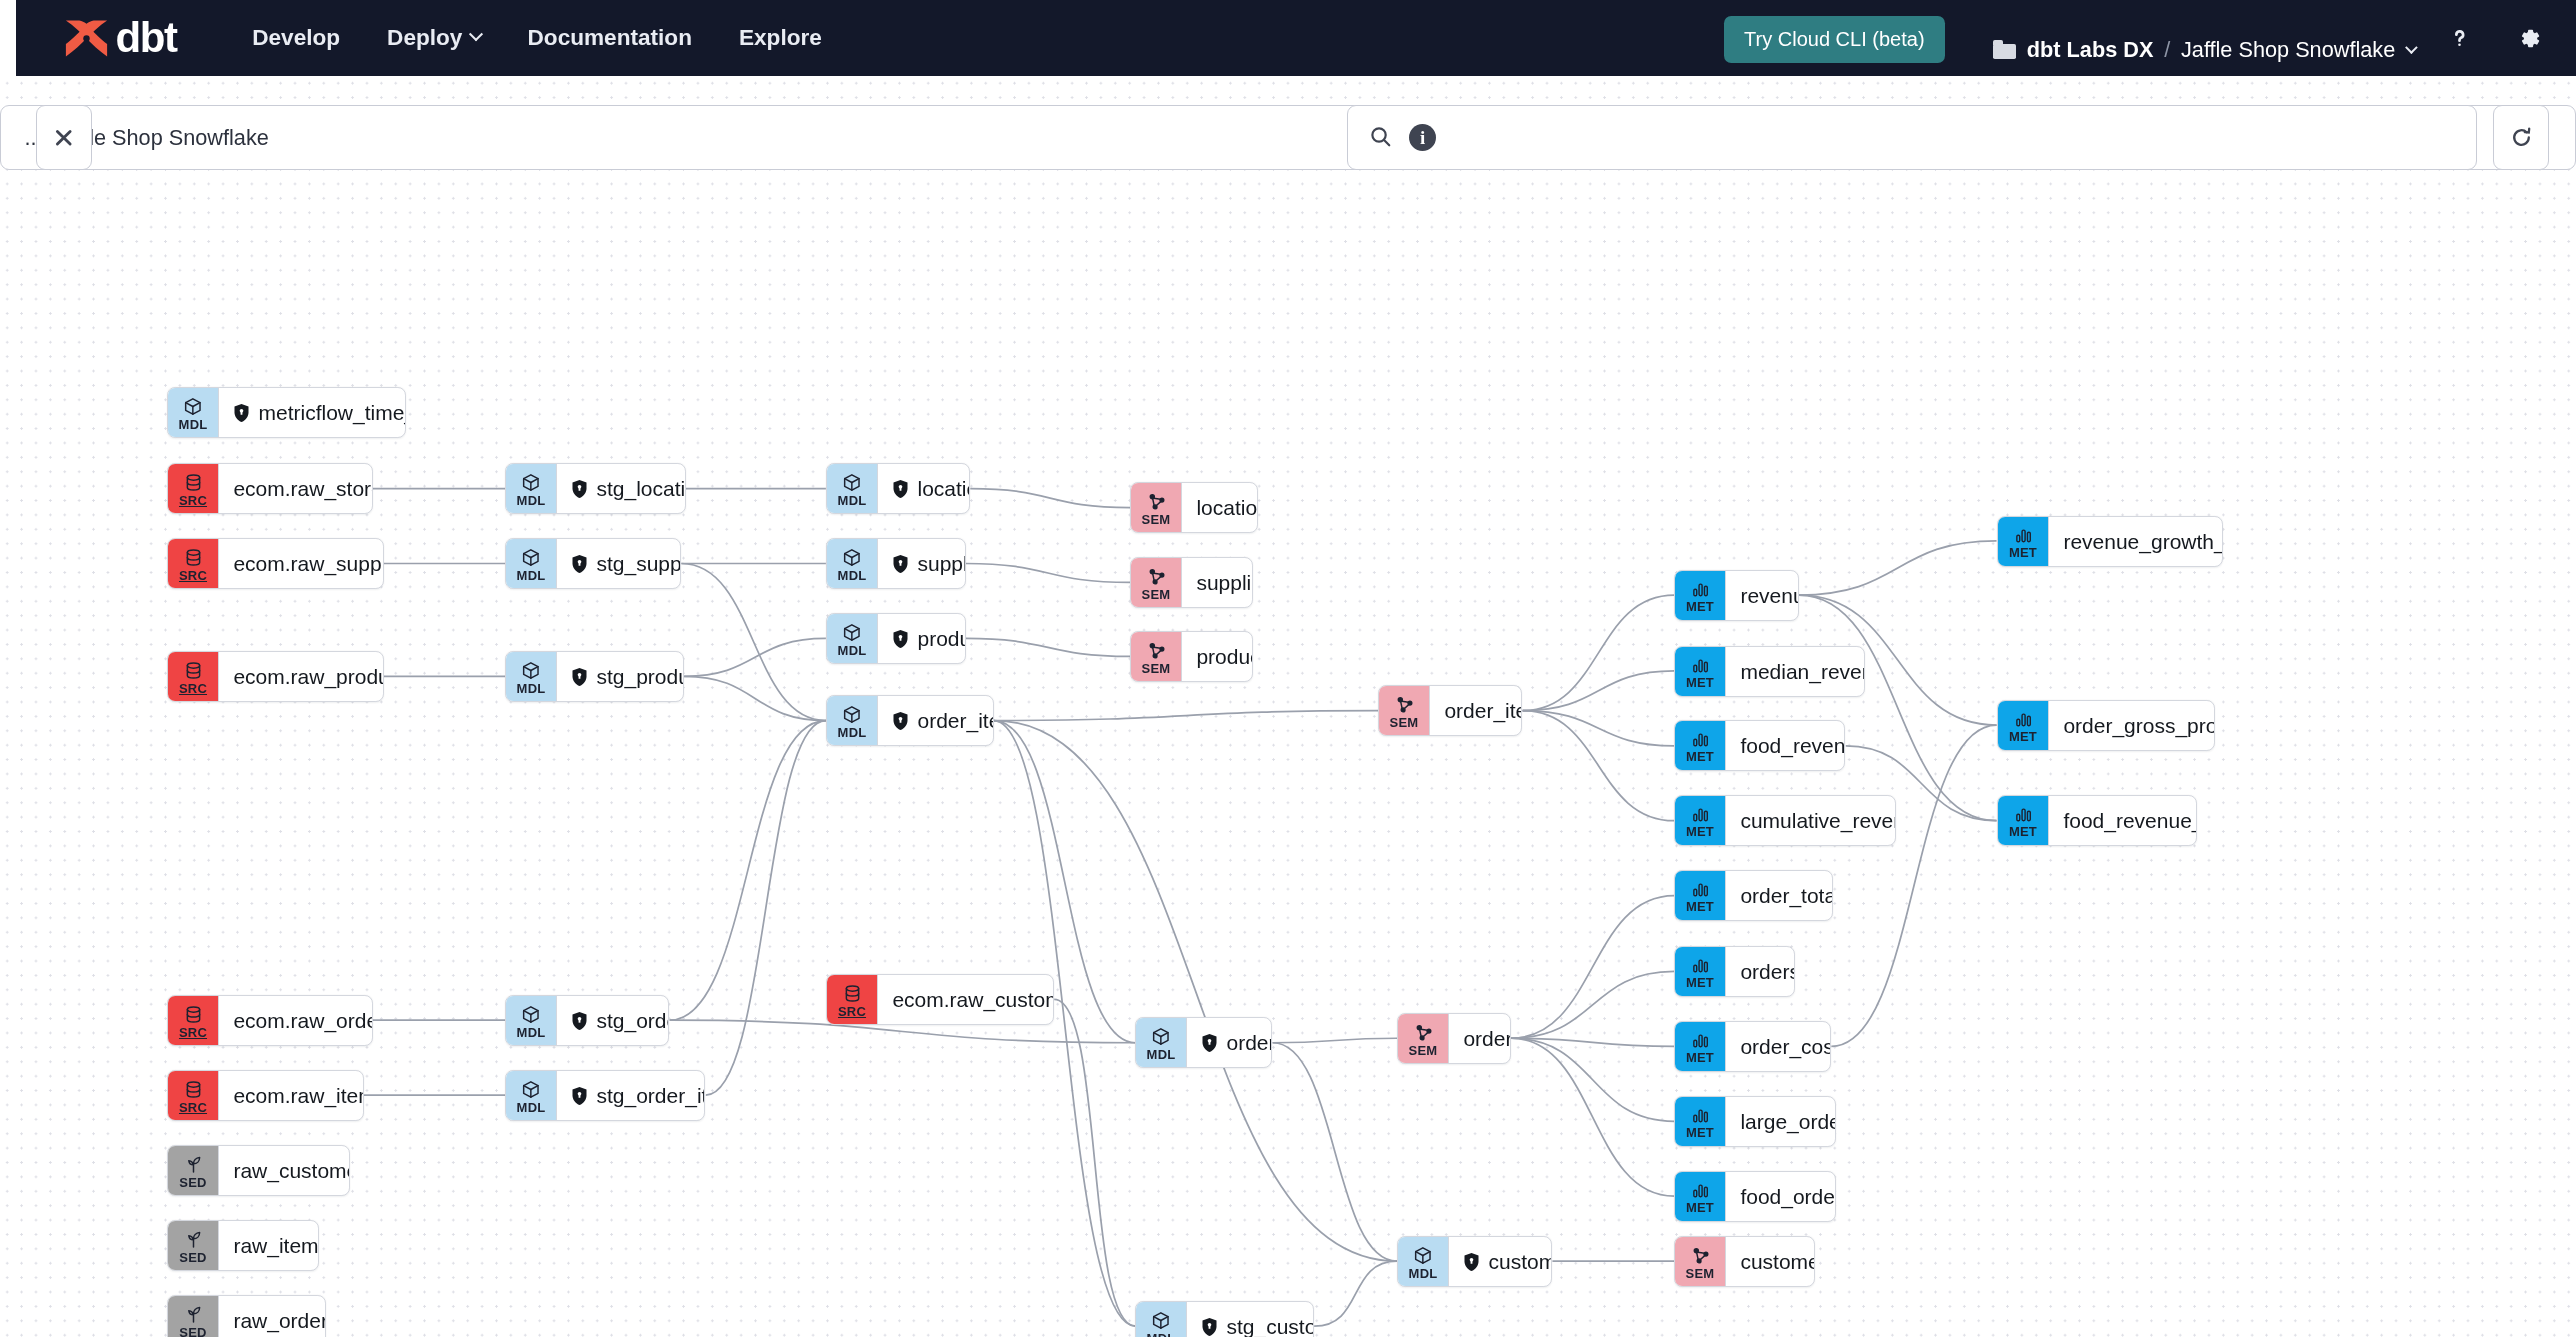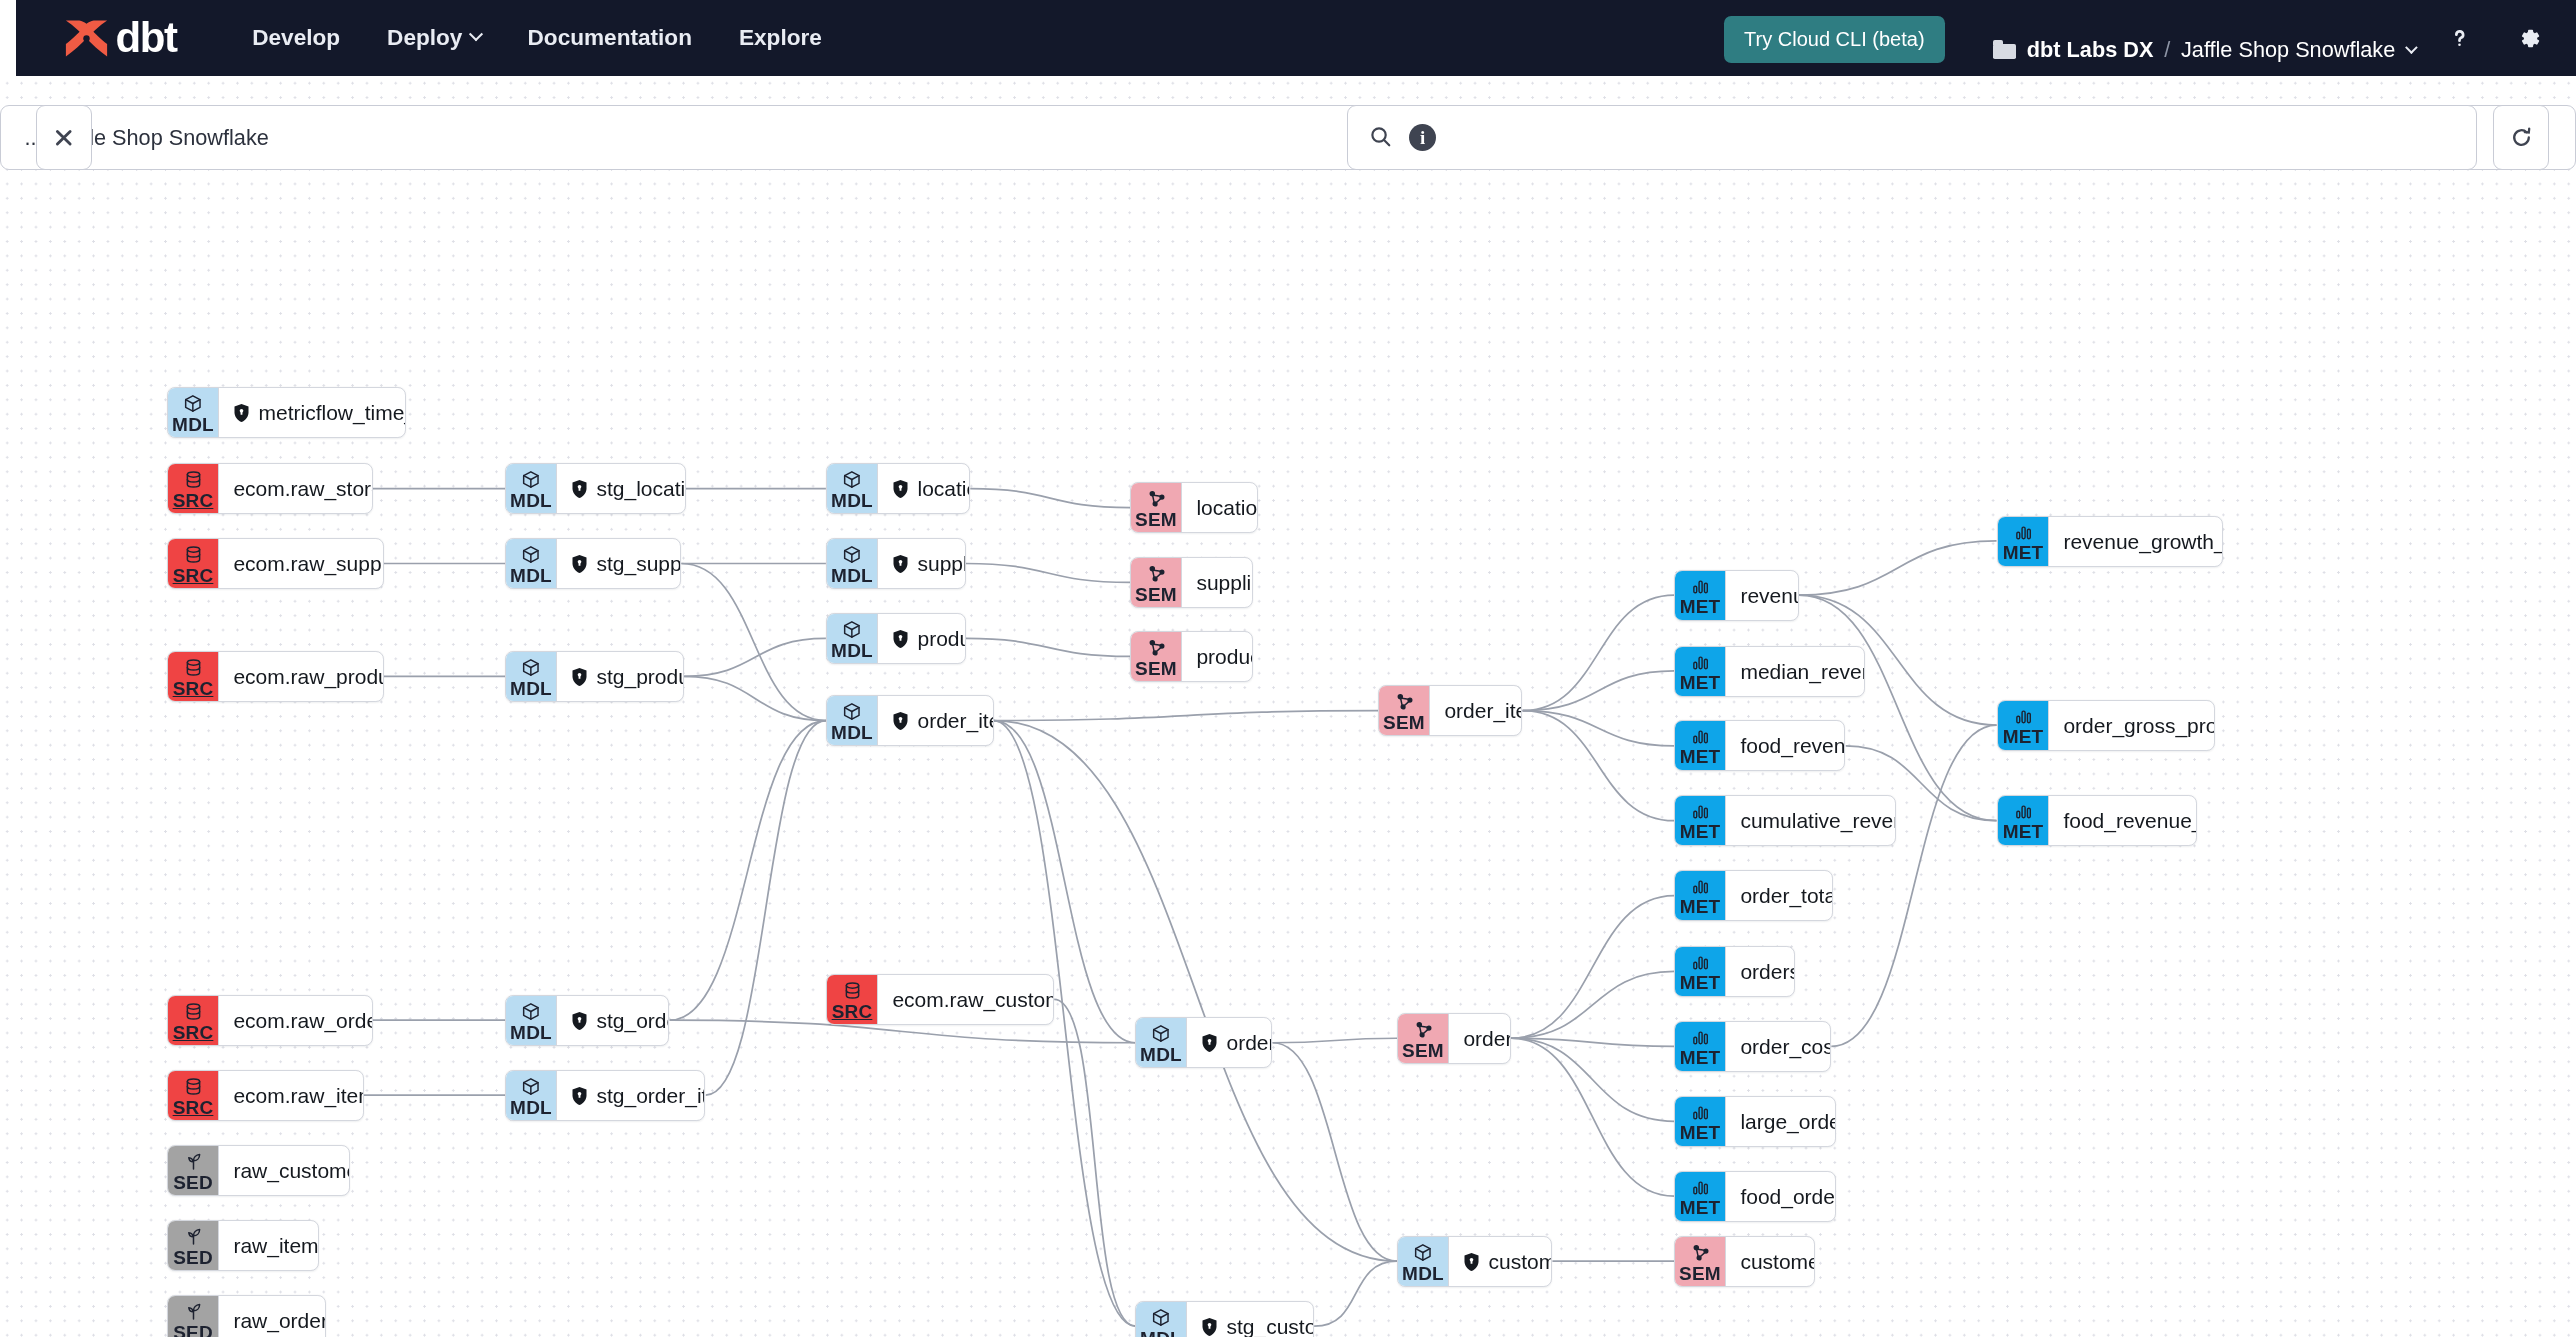--- a/index.html
+++ b/index.html
@@ -134,21 +134,21 @@
     cursor: pointer;
     z-index: 5;
     overflow: hidden;
   }
   .node-badge {
     width: 51px; min-width: 51px;
     display: flex; flex-direction: column;
     align-items: center; justify-content: center;
     gap: 0px; padding-top: 1.8px;
     border-right: 1.4px solid #d4d7de;
-    font-size: 19px; font-weight: 600; color: #1d2230;
+    font-size: 13px; font-weight: 600; color: #1d2230;
     letter-spacing: 0.2px; line-height: 1;
   }
   .node-badge svg { display: block; margin-bottom: 1.8px; }
   .node-label {
     display: flex; align-items: center; gap: 8.1px;
     padding: 0 16.2px 0 14.4px;
     font-size: 21px; color: #15191f; white-space: nowrap;
   }
   .shield { flex: 0 0 auto; }
 

